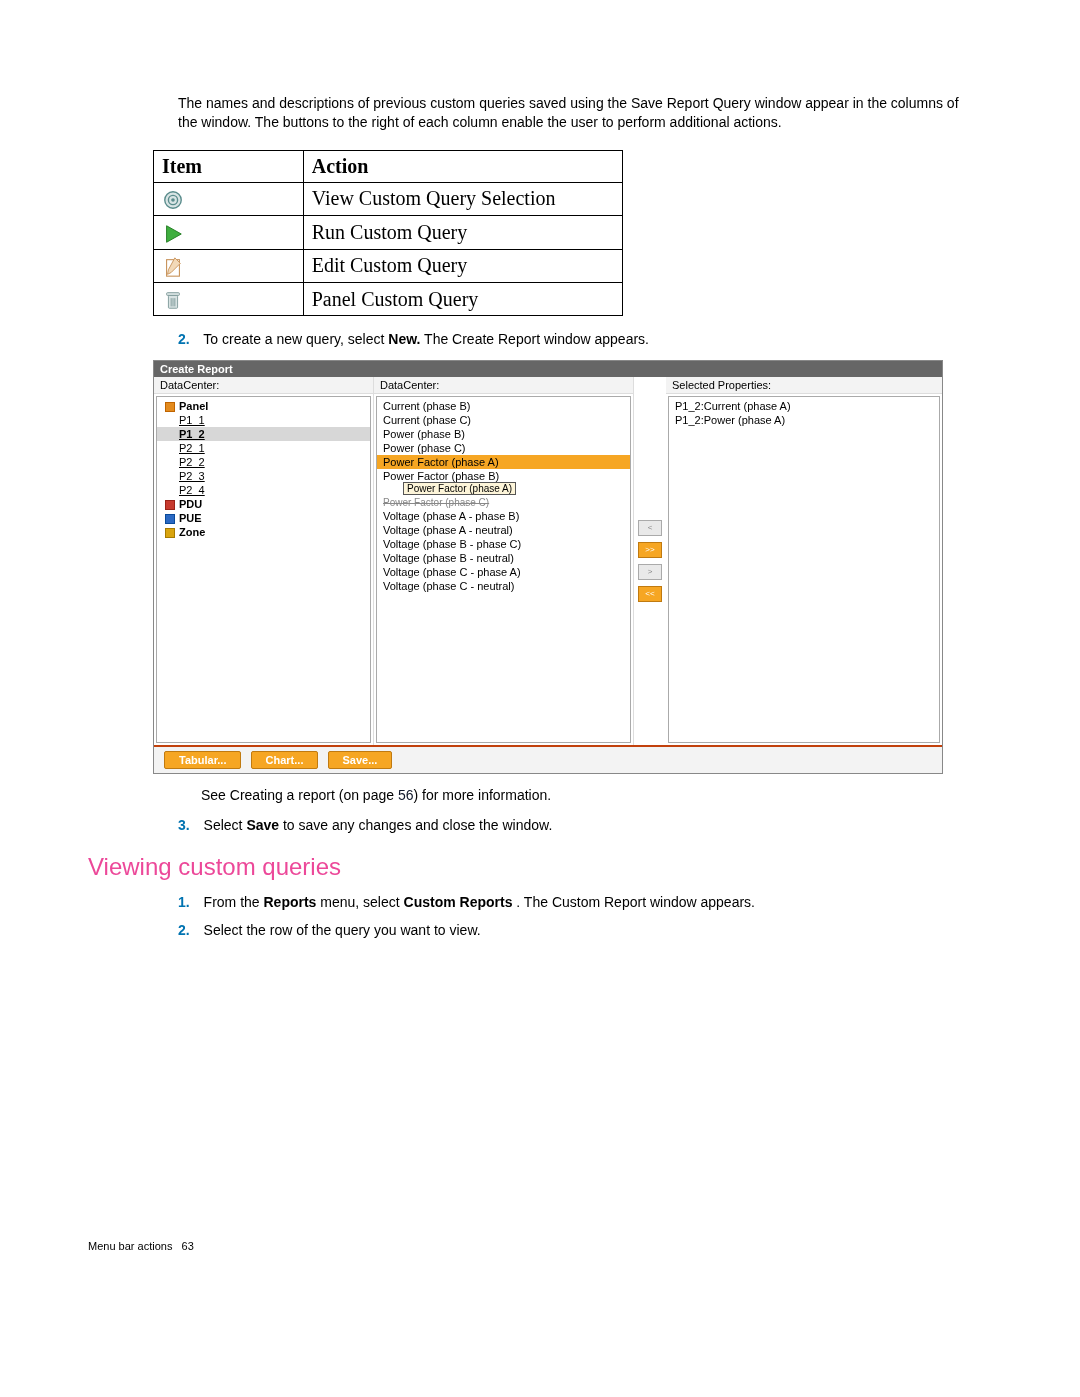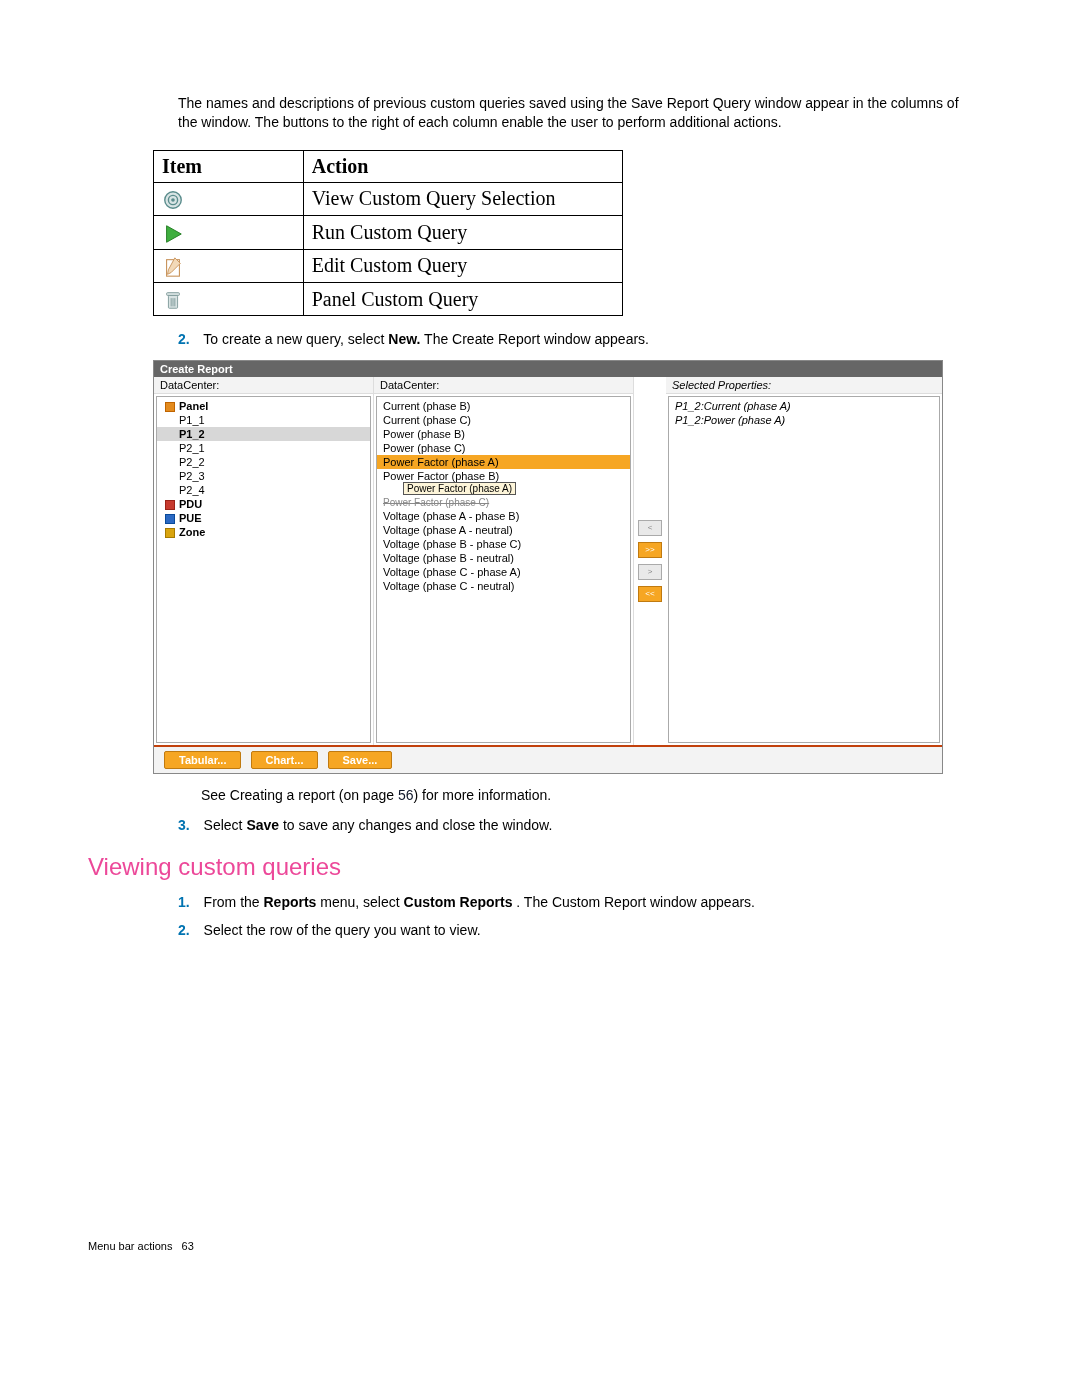--- a/index.html
+++ b/index.html
@@ -101,21 +101,21 @@
     margin: 2px;
     flex: 1;
     overflow: hidden;
     padding-top: 2px;
   }
   .tree-row {
     padding: 1px 4px 1px 8px;
     font-size: 11px;
     white-space: nowrap;
   }
-  .tree-indent { padding-left: 22px; }
+  .tree-indent { padding-left: 22px; text-decoration: underline; }
   .tree-sel { background: #d7d7d7; font-weight: bold; }
   .tree-icon {
     display: inline-block;
     width: 10px; height: 10px;
     margin-right: 4px;
     vertical-align: middle;
   }
   .ic-orange { background:#e38b1e; border:1px solid #c06400;}
   .ic-red    { background:#c73a2e; border:1px solid #9b2217;}
   .ic-blue   { background:#2a68c2; border:1px solid #094a9a;}
@@ -280,21 +280,21 @@
         </div>
       </div>
 
       <div class="cr-mid-btns">
         <div class="mid-btn">&lt;</div>
         <div class="mid-btn active">&gt;&gt;</div>
         <div class="mid-btn">&gt;</div>
         <div class="mid-btn active">&lt;&lt;</div>
       </div>
 
-      <div class="cr-col" style="flex:1;font-style:italic;">
+      <div class="cr-col" style="flex:1;">
         <div class="cr-col-head">Selected Properties:</div>
         <div class="cr-list">
           <div class="prop-row">P1_2:Current (phase A)</div>
           <div class="prop-row">P1_2:Power (phase A)</div>
         </div>
       </div>
     </div>
     <div class="cr-footer">
       <span class="cr-btn">Tabular...</span>
       <span class="cr-btn">Chart...</span>

